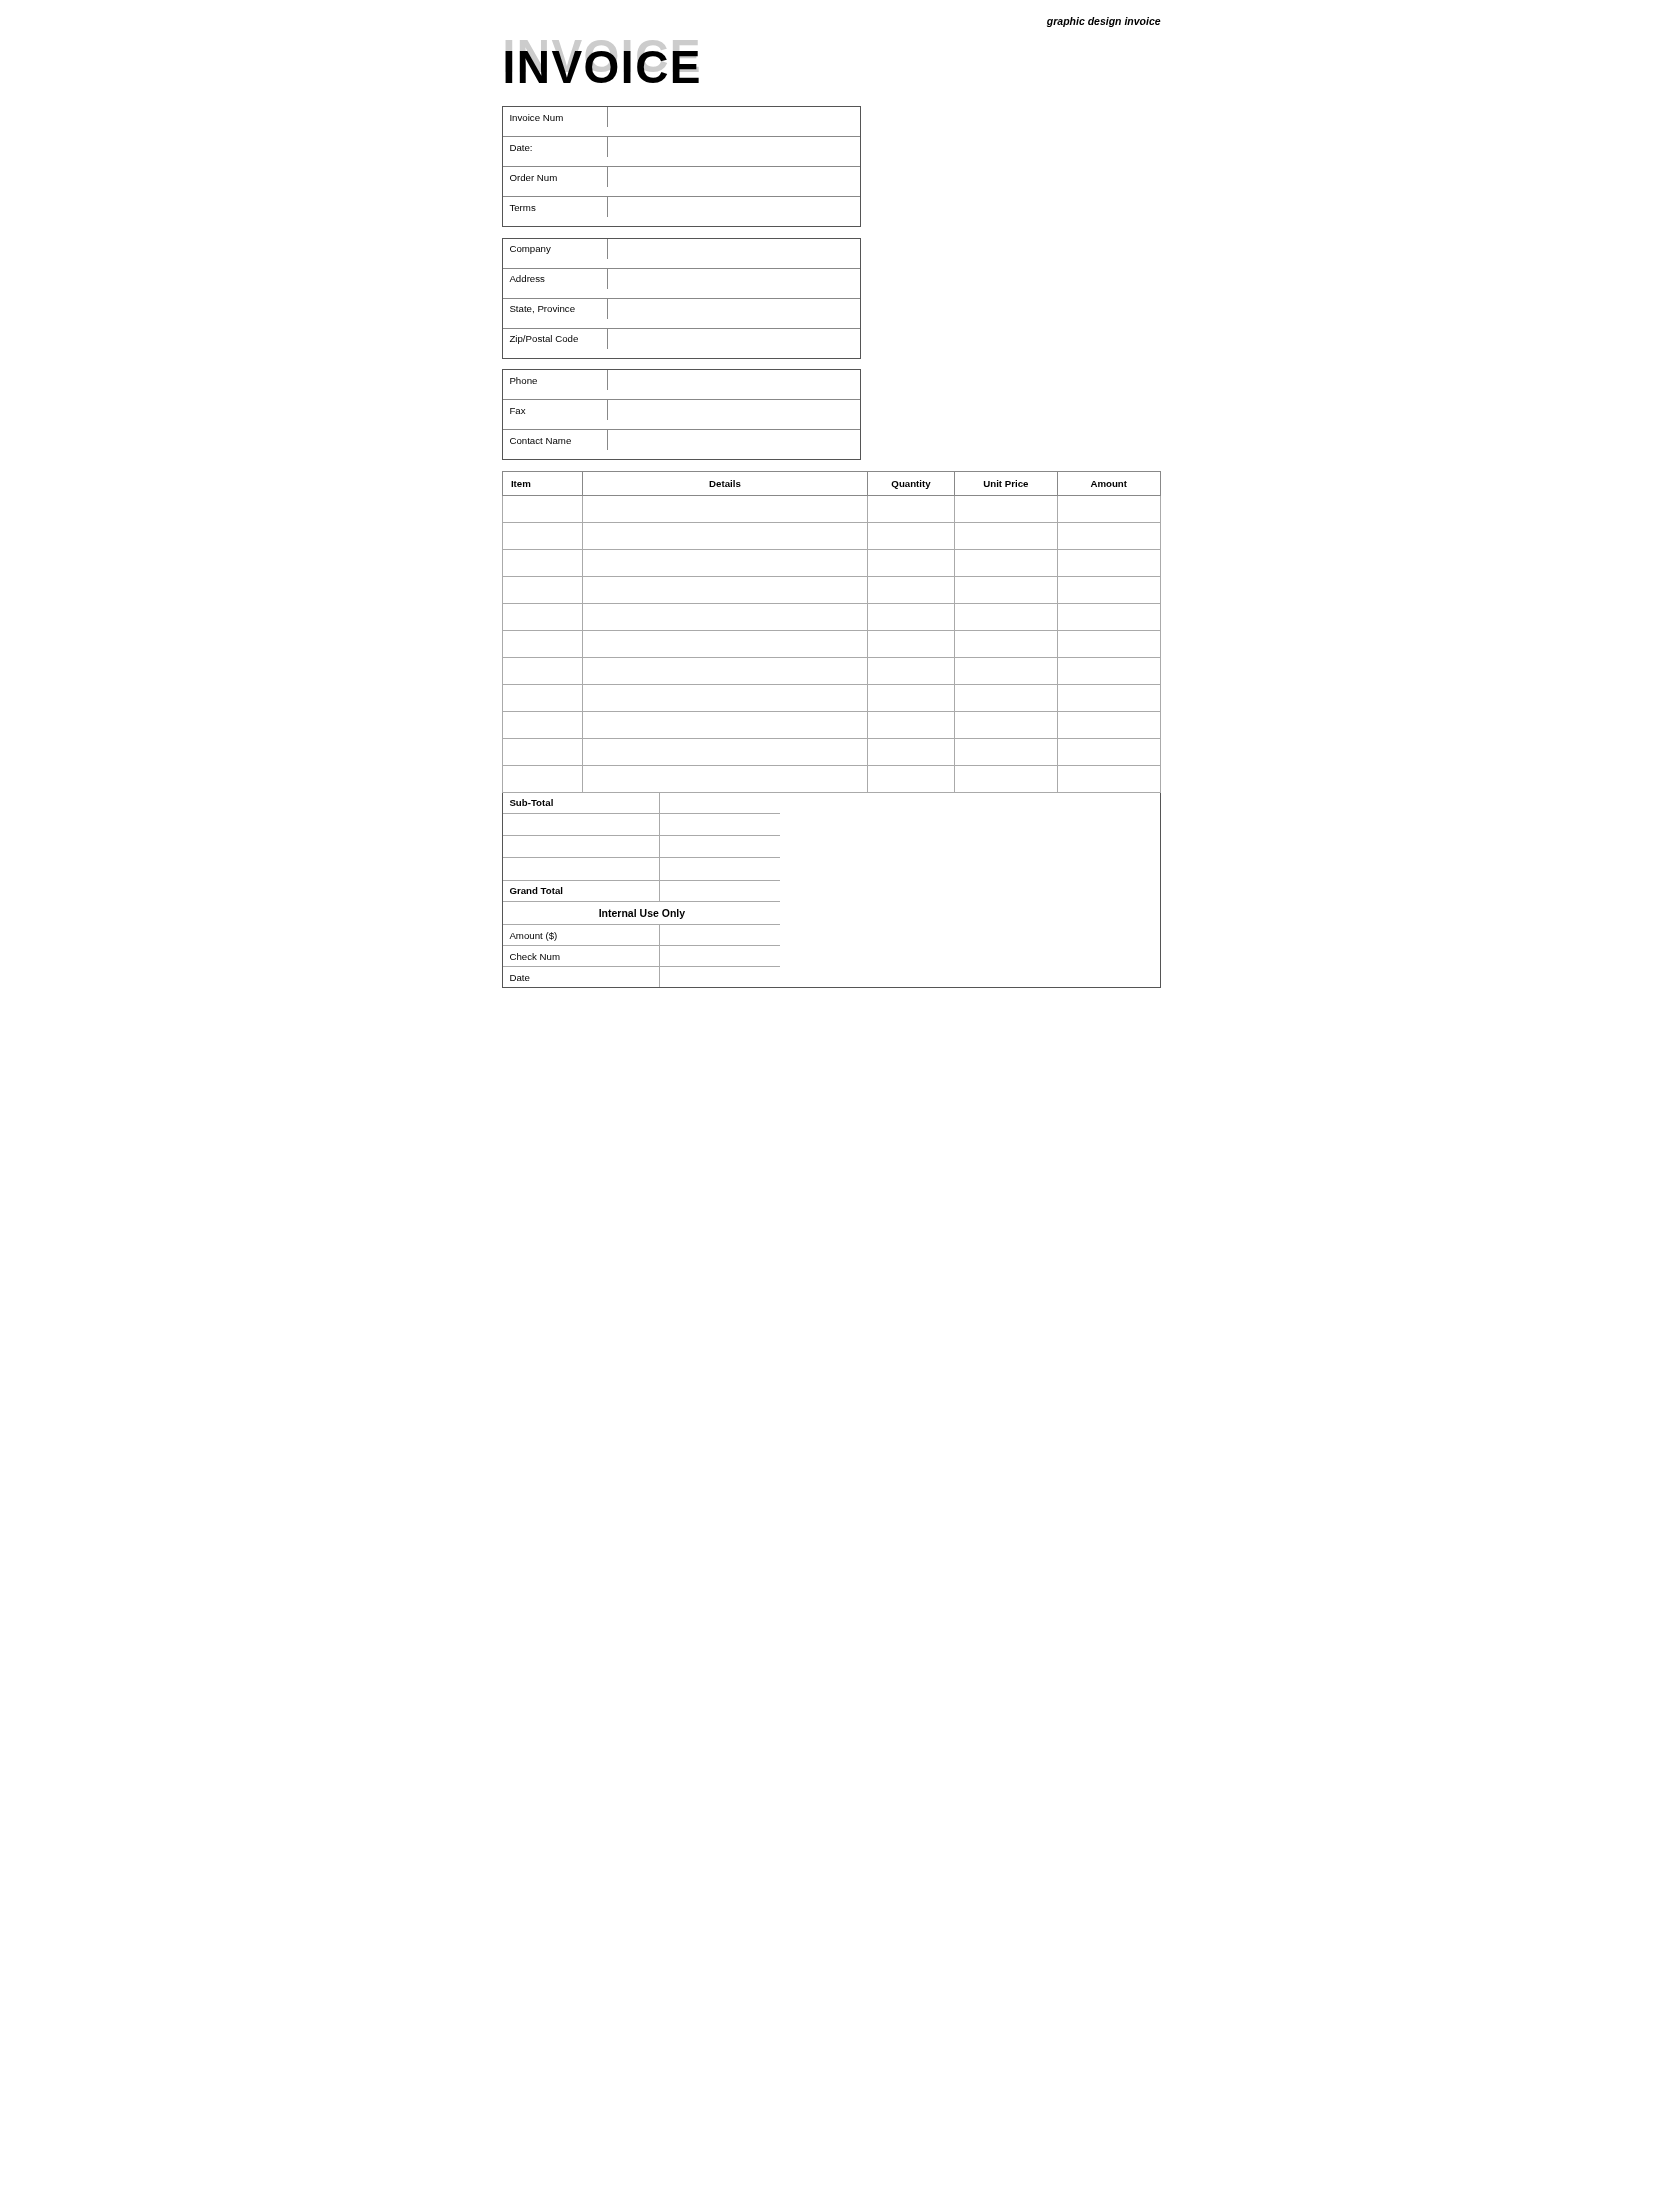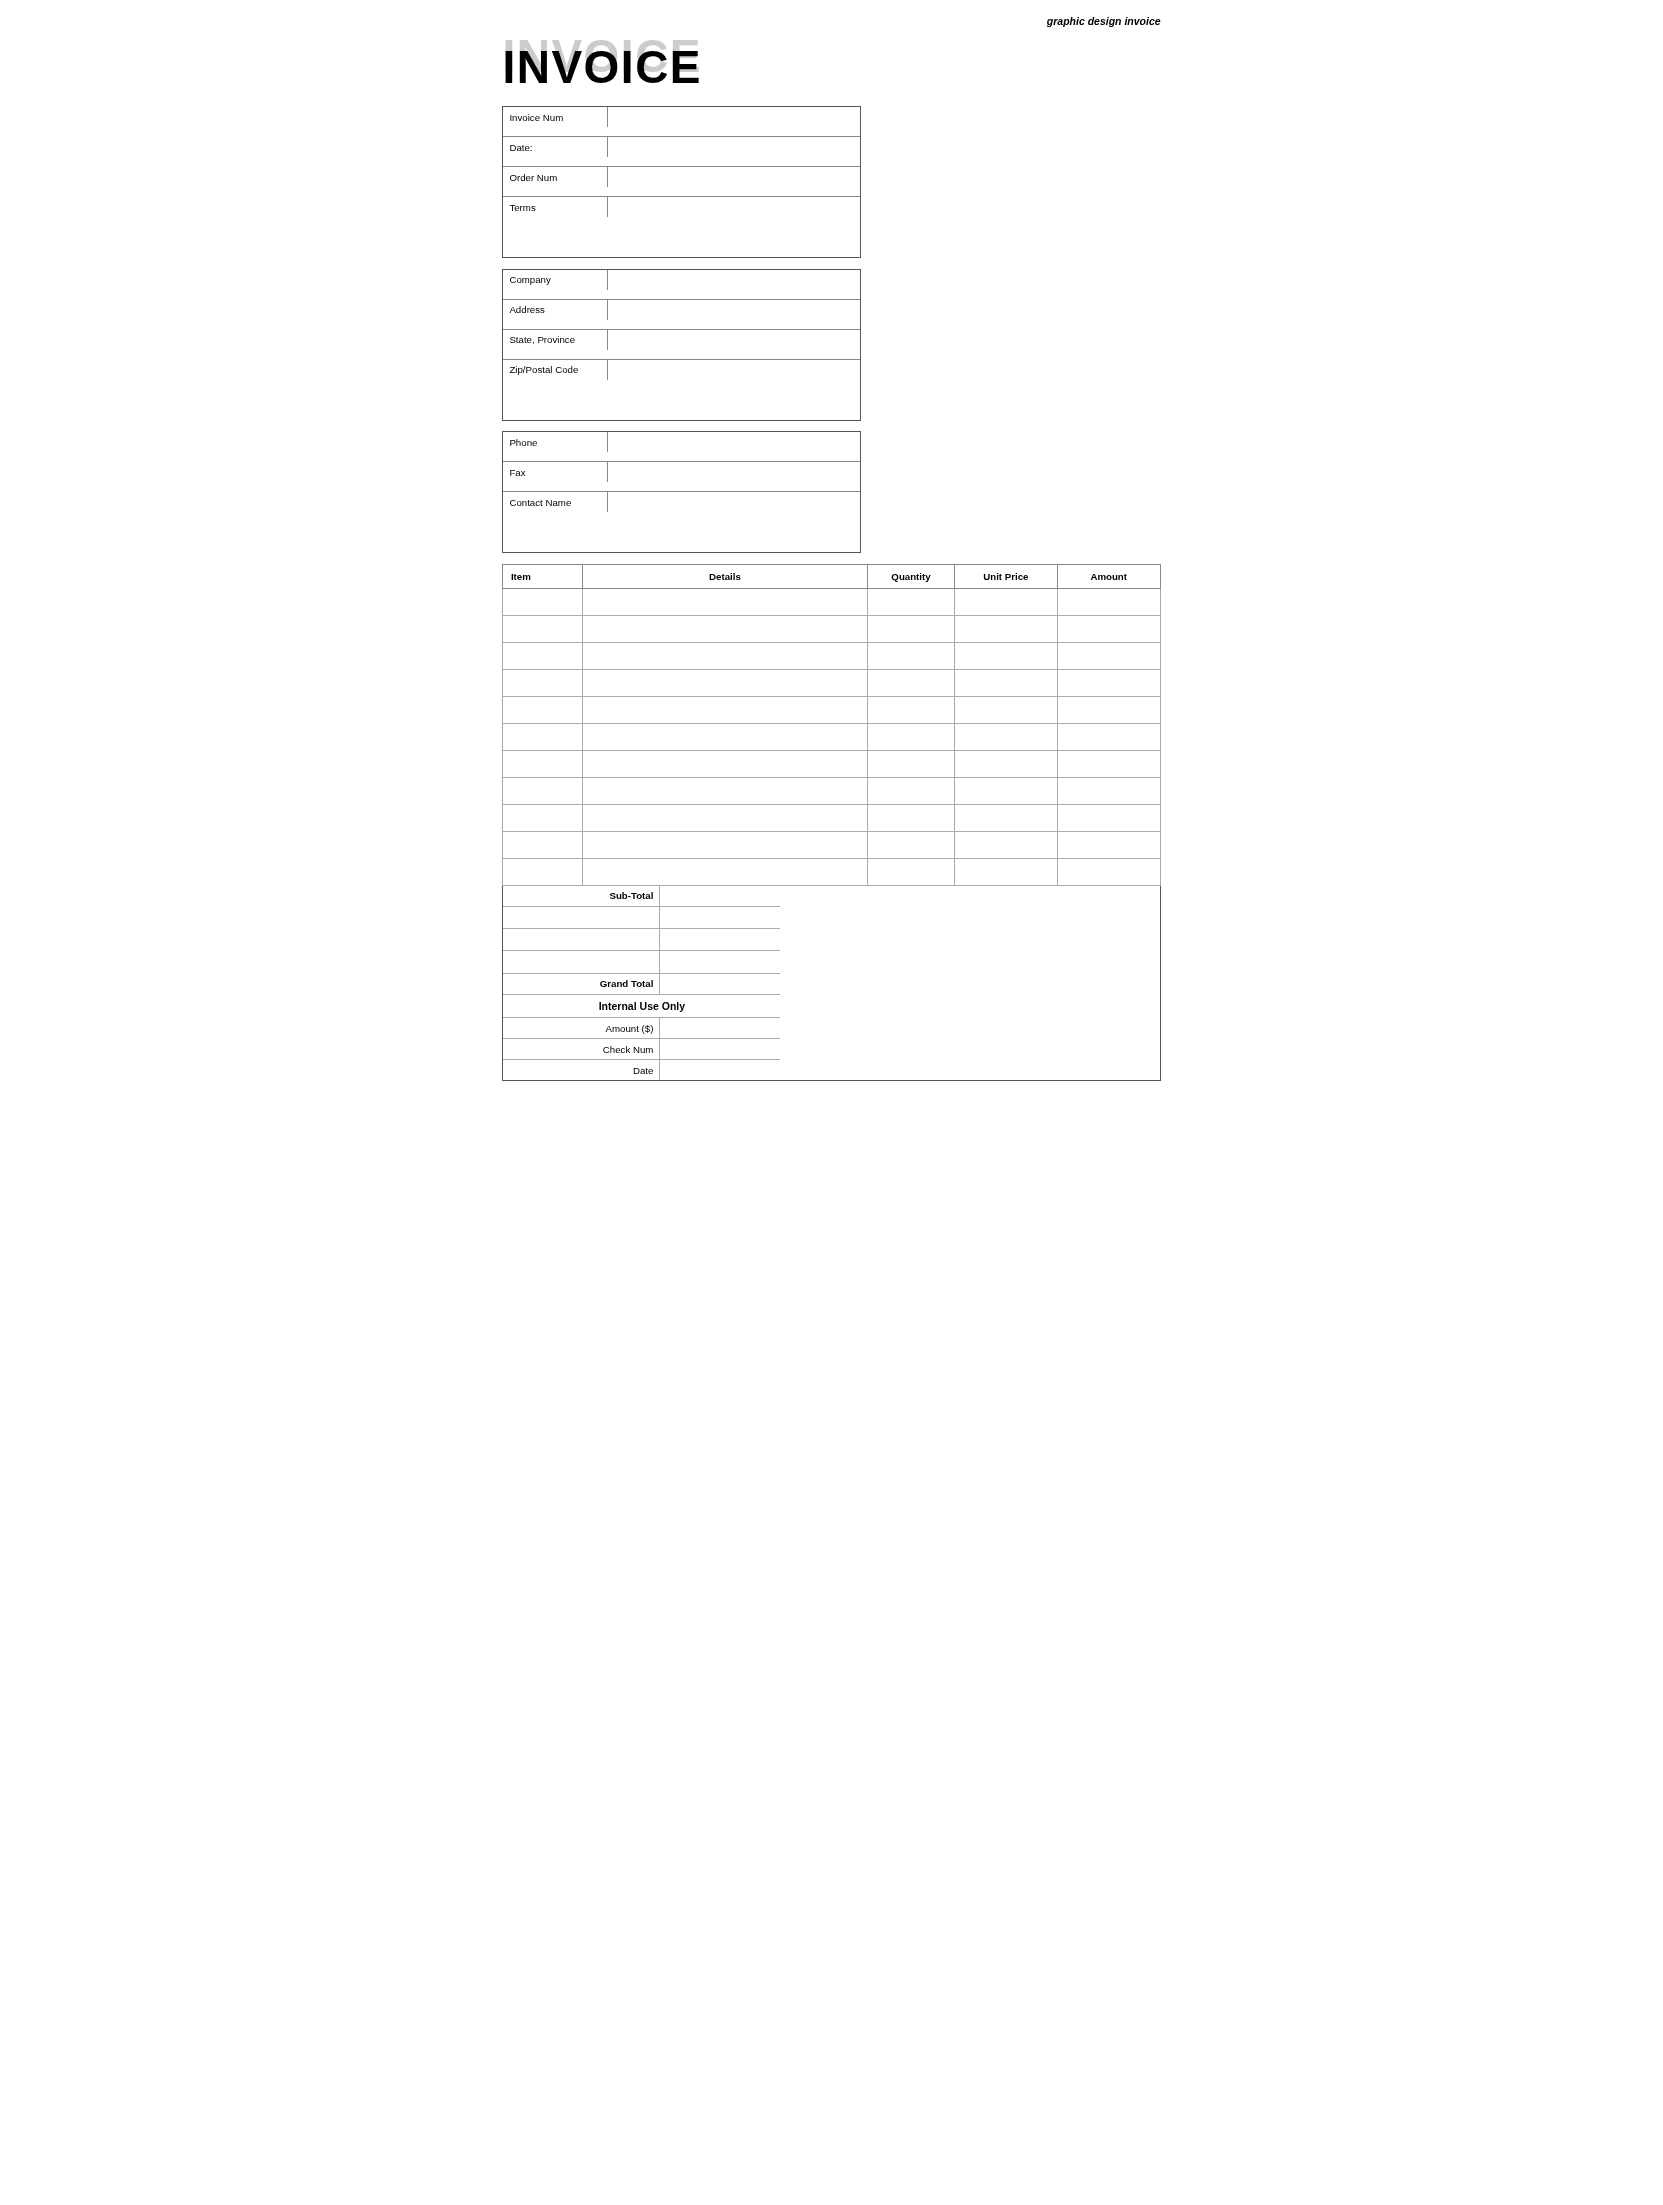--- a/index.html
+++ b/index.html
@@ -65,21 +65,20 @@
     }
 
     .info-row {
       display: flex;
       border-bottom: 0.7px solid #888;
       flex-direction: column;
     }
 
     .info-row:last-child {
       border-bottom: none;
-      gap: 31px;
     }
 
     .info-label {
       width: 105px;
       min-width: 105px;
       padding: 4.5px 6px;
       border-right: 0.7px solid #888;
       font-size: 9.7px;
       background: #fff;
     }
@@ -176,21 +175,20 @@
     }
 
     .totals-area {
       width: 277px;
       min-width: 277px;
     }
 
     .totals-row {
       display: flex;
       border-bottom: 0.7px solid #aaa;
-      text-align: right;
     }
 
     .totals-row:last-child {
       border-bottom: none;
     }
 
     .totals-label {
       flex: 1;
       padding: 4.5px 6px;
       border-right: 0.7px solid #aaa;

